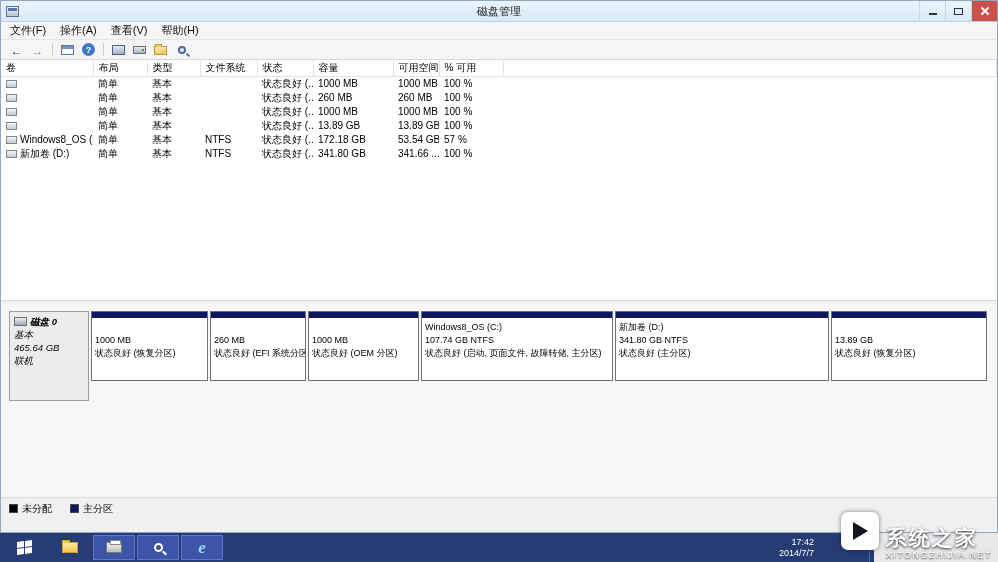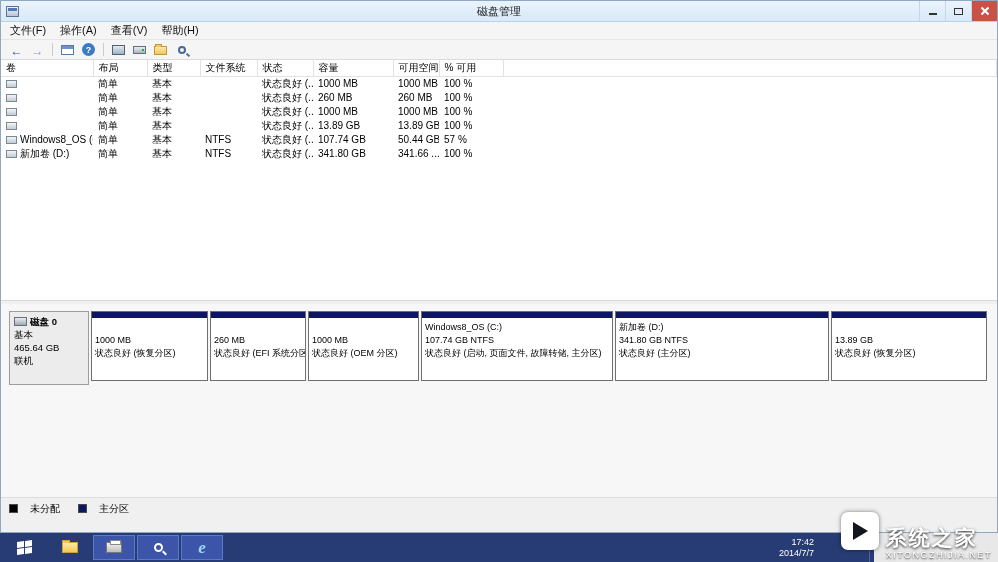--- a/index.html
+++ b/index.html
@@ -59,35 +59,35 @@
   
   .splitter { height:4px; background:#f0f0f0; border-top:1px solid #d7d7d7; flex:none; }
   .graph-pane { flex:1; background:#f7f7f7; padding:7px 8px 0 8px; overflow:hidden; }
   .disk-row { display:flex; margin-bottom:12px; }
   .disk-label { width:80px; min-width:80px; background:#ececec; border:1px solid #9d9d9d; padding:3px 4px;
                 font-size:9.5px; line-height:13px; color:#000; }
   .disk-label .dname { font-weight:bold; display:flex; align-items:center; gap:3px; white-space:nowrap; }
   .disk-ico { width:13px; height:9px; border:1px solid #66707c; background:linear-gradient(#e8edf2,#9fa9b5); flex:none; }
   .cd-ico { width:11px; height:11px; border-radius:50%; border:1px solid #888; flex:none;
             background:radial-gradient(circle at 50% 50%, #fff 0 2px, #cdd6de 3px, #eef2f6 70%); }
-  .disk0-label { height:74px; }
+  .disk0-label { height:90px;font-style:italic; }
   .cd-label { height:76px; }
   .cd-status { margin-top:13px; }
 
   .partitions { display:flex; gap:2px; margin-left:2px; }
   .part { height:70px; border:1px solid #6f6f6f; background:#fff; display:flex; flex-direction:column; overflow:hidden; }
   .part .band { height:6px; background:#0d1660; flex:none; }
   .part .txt { padding:0 3px; font-size:9px; line-height:13px; white-space:nowrap; overflow:hidden; color:#000; }
   .part .l0 { min-height:13px; margin-top:3px; }
   .part:nth-child(1){ width:117px; } .part:nth-child(2){ width:96px; } .part:nth-child(3){ width:111px; }
   .part:nth-child(4){ width:192px; } .part:nth-child(5){ width:214px; } .part:nth-child(6){ width:156px; }
 
   .legend { height:22px; background:#f0f0f0; border-top:1px solid #dcdcdc; display:flex; align-items:center;
             gap:18px; padding-left:8px; font-size:10px; flex:none; }
-  .legend-item { display:flex; align-items:center; gap:12px; }
+  .legend-item { display:flex; align-items:center; gap:4px; }
   .sq { width:9px; height:9px; border:1px solid #4a4a4a; display:inline-block; }
   .sq-black { background:#000; } .sq-navy { background:#0d1660; }
   .win-filler { height:13px; background:#f0f0f0; flex:none; }
 
   
   .taskbar { position:absolute; left:0; top:533px; width:874px; height:29px; background:#273c74;
              display:flex; align-items:stretch; }
   .start-btn { width:48px; display:flex; align-items:center; justify-content:center; }
   .win-logo { display:grid; grid-template-columns:7px 7px; grid-template-rows:6px 6px; gap:1px; transform:skewY(-7deg); }
   .win-logo span { background:#fff; }
@@ -242,22 +242,22 @@
             <td>13.89 GB</td>
             <td>100 %</td>
             <td></td>
           </tr>
           <tr>
             <td><span class="vol-icon"></span><span>Windows8_OS (C:)</span></td>
             <td>简单</td>
             <td>基本</td>
             <td>NTFS</td>
             <td>状态良好 (...</td>
-            <td>107.74 GB</td>
-            <td>50.44 GB</td>
+            <td>172.18 GB</td>
+            <td>53.54 GB</td>
             <td>57 %</td>
             <td></td>
           </tr>
           <tr>
             <td><span class="vol-icon"></span><span>新加卷 (D:)</span></td>
             <td>简单</td>
             <td>基本</td>
             <td>NTFS</td>
             <td>状态良好 (...</td>
             <td>341.80 GB</td>

